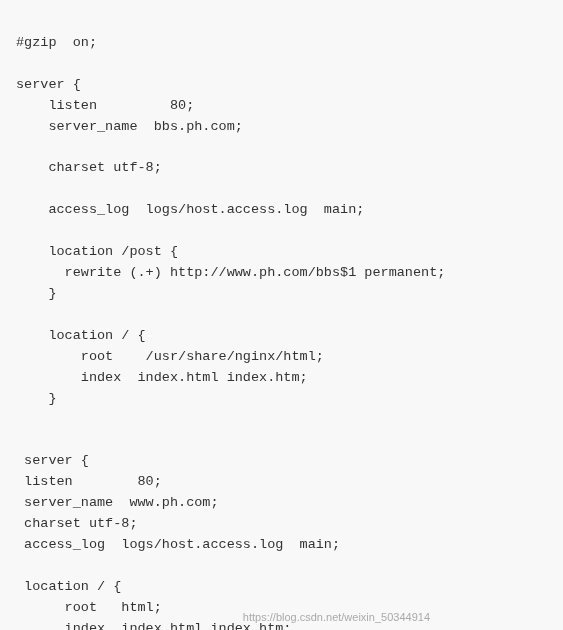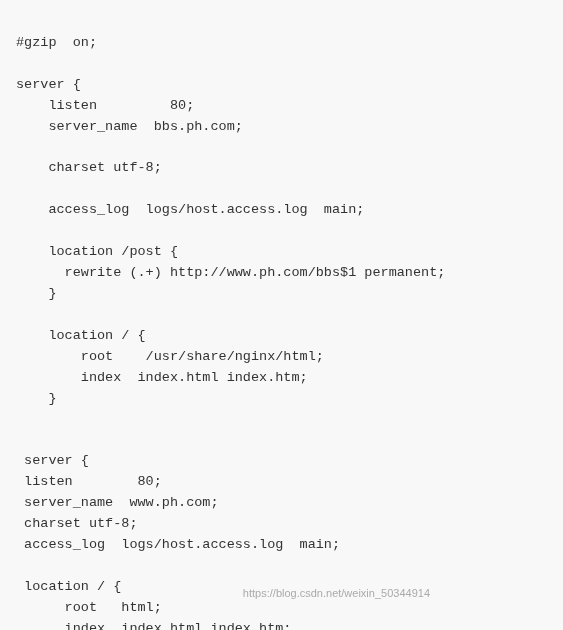--- a/index.html
+++ b/index.html
@@ -23,21 +23,21 @@
       height: 630px;
       background-color: #f8f8f8;
       padding: 12px 16px 12px 16px;
       position: relative;
       white-space: pre;
       line-height: 1.55;
     }
 
     .watermark {
       position: absolute;
-      bottom: 28px;
+      bottom: 4px;
       right: 16px;
       color: #aaa;
       font-size: 11px;
       font-family: Arial, sans-serif;
     }
   </style>
 </head>
 <body>
 
 <div class="code-container">

